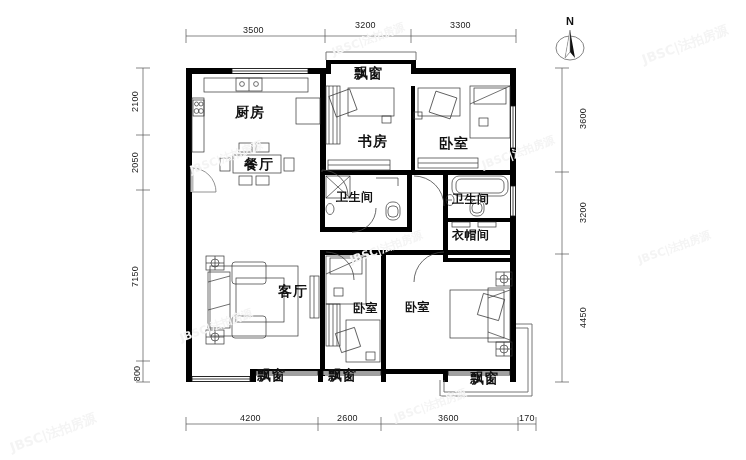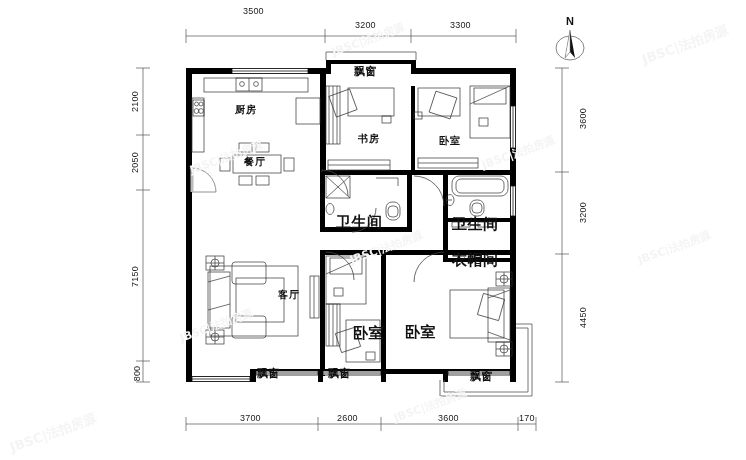--- a/index.html
+++ b/index.html
@@ -8,23 +8,23 @@
 
   #plan{position:absolute;left:0;top:0;width:746px;height:460px;}
   .lbl{position:absolute;white-space:nowrap;line-height:1;}
 
   
   .dim{font-size:9px;color:#222;letter-spacing:.2px;}
   .dim-v{transform-origin:50% 50%;}
 
   
   .room{font-family:"DejaVu Sans","Liberation Sans",sans-serif;
-        font-size:10px;font-weight:700;color:#111;letter-spacing:1px;}
-  .room.sm{font-size:15px;letter-spacing:.5px;margin-top:24px;}
-  .room.xs{font-size:11px;letter-spacing:.3px;}
+        font-size:14px;font-weight:700;color:#111;letter-spacing:1px;}
+  .room.sm{font-size:12px;letter-spacing:.5px;}
+  .room.xs{font-size:14px;letter-spacing:.3px;}
 
   .compassN{font-size:11px;font-weight:700;color:#111;}
 
   
   .wm{position:absolute;font-size:13px;font-weight:700;color:#f4f4f4;
       transform:rotate(-20deg);white-space:nowrap;user-select:none;
       font-family:"DejaVu Sans","Liberation Sans",sans-serif;letter-spacing:0px;}
 </style>
 </head>
 <body>
@@ -266,48 +266,48 @@
     <path d="M414,176 A30,30 0 0 1 444,206"></path>
 
     <path d="M446,200 L452,200"></path>
 
     <path d="M326,252 A28,28 0 0 1 354,280"></path>
 
     <path d="M444,252 A30,30 0 0 0 414,282"></path>
   </g>
 </svg>
 
-<div class="lbl dim" style="left:243px;top:7px;">3500</div>
+<div class="lbl dim" style="left:243px;top:26px;">3500</div>
 <div class="lbl dim" style="left:355px;top:21px;">3200</div>
 <div class="lbl dim" style="left:450px;top:21px;">3300</div>
 
 <div class="lbl dim dim-v" style="left:125px;top:97px;transform:rotate(-90deg);">2100</div>
 <div class="lbl dim dim-v" style="left:125px;top:158px;transform:rotate(-90deg);">2050</div>
 <div class="lbl dim dim-v" style="left:125px;top:272px;transform:rotate(-90deg);">7150</div>
 <div class="lbl dim dim-v" style="left:130px;top:369px;transform:rotate(-90deg);">800</div>
 
 <div class="lbl dim dim-v" style="left:573px;top:114px;transform:rotate(-90deg);">3600</div>
 <div class="lbl dim dim-v" style="left:573px;top:208px;transform:rotate(-90deg);">3200</div>
 <div class="lbl dim dim-v" style="left:573px;top:313px;transform:rotate(-90deg);">4450</div>
 
-<div class="lbl dim" style="left:240px;top:414px;">3700</div>
+<div class="lbl dim" style="left:240px;top:414px;">4200</div>
 <div class="lbl dim" style="left:337px;top:414px;">2600</div>
 <div class="lbl dim" style="left:438px;top:414px;">3600</div>
 <div class="lbl dim" style="left:519px;top:414px;">170</div>
 
 <div class="lbl compassN" style="left:566px;top:16px;">N</div>
 
 <div class="lbl room" style="left:235px;top:105px;">厨房</div>
 <div class="lbl room" style="left:244px;top:157px;">餐厅</div>
 <div class="lbl room" style="left:358px;top:134px;">书房</div>
 <div class="lbl room" style="left:439px;top:136px;">卧室</div>
 <div class="lbl room sm" style="left:336px;top:191px;">卫生间</div>
 <div class="lbl room sm" style="left:452px;top:193px;">卫生间</div>
 <div class="lbl room sm" style="left:452px;top:229px;text-align:center;">衣帽间</div>
-<div class="lbl room" style="left:278px;top:290px;text-align:center;">客厅</div>
+<div class="lbl room" style="left:278px;top:284px;text-align:center;">客厅</div>
 <div class="lbl room sm" style="left:353px;top:302px;">卧室</div>
 <div class="lbl room sm" style="left:405px;top:301px;">卧室</div>
 
 <div class="lbl room xs" style="left:354px;top:66px;">飘窗</div>
 <div class="lbl room xs" style="left:257px;top:368px;">飘窗</div>
 <div class="lbl room xs" style="left:328px;top:368px;">飘窗</div>
 <div class="lbl room xs" style="left:470px;top:371px;">飘窗</div>
 
 <div class="wm" style="left:640px;top:36px;">JBSC|法拍房源</div>
 <div class="wm" style="left:8px;top:424px;">JBSC|法拍房源</div>

